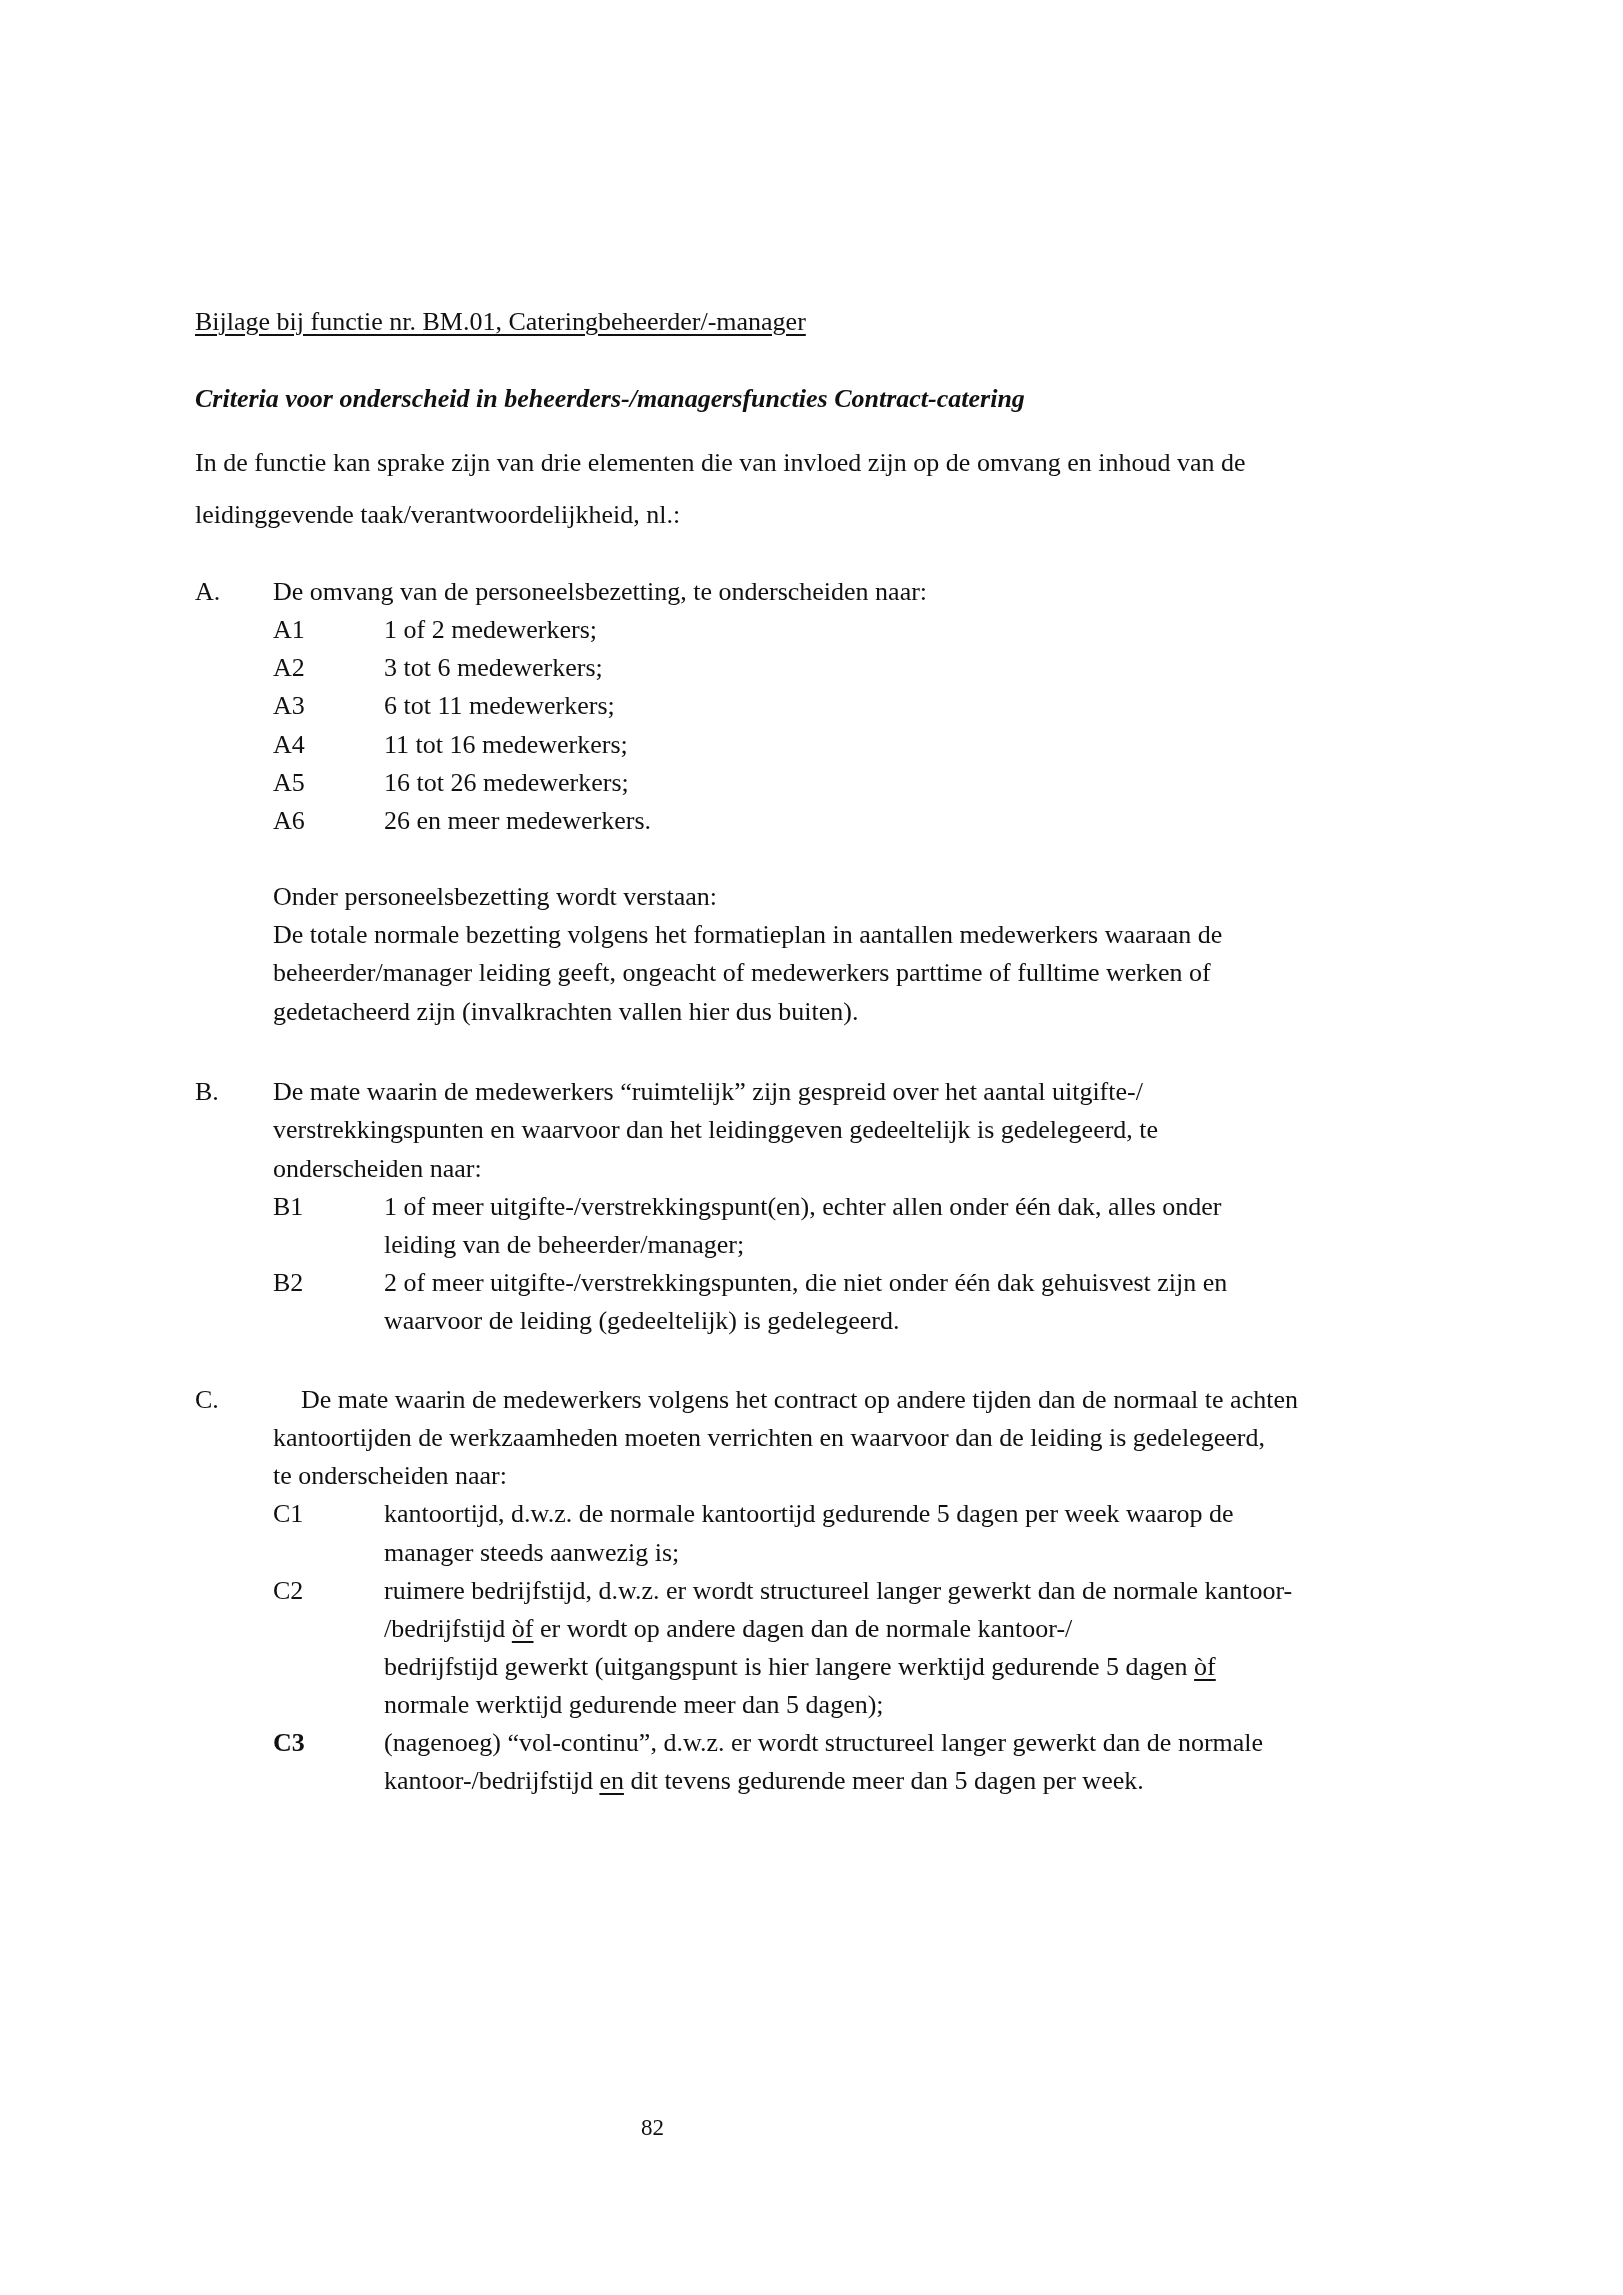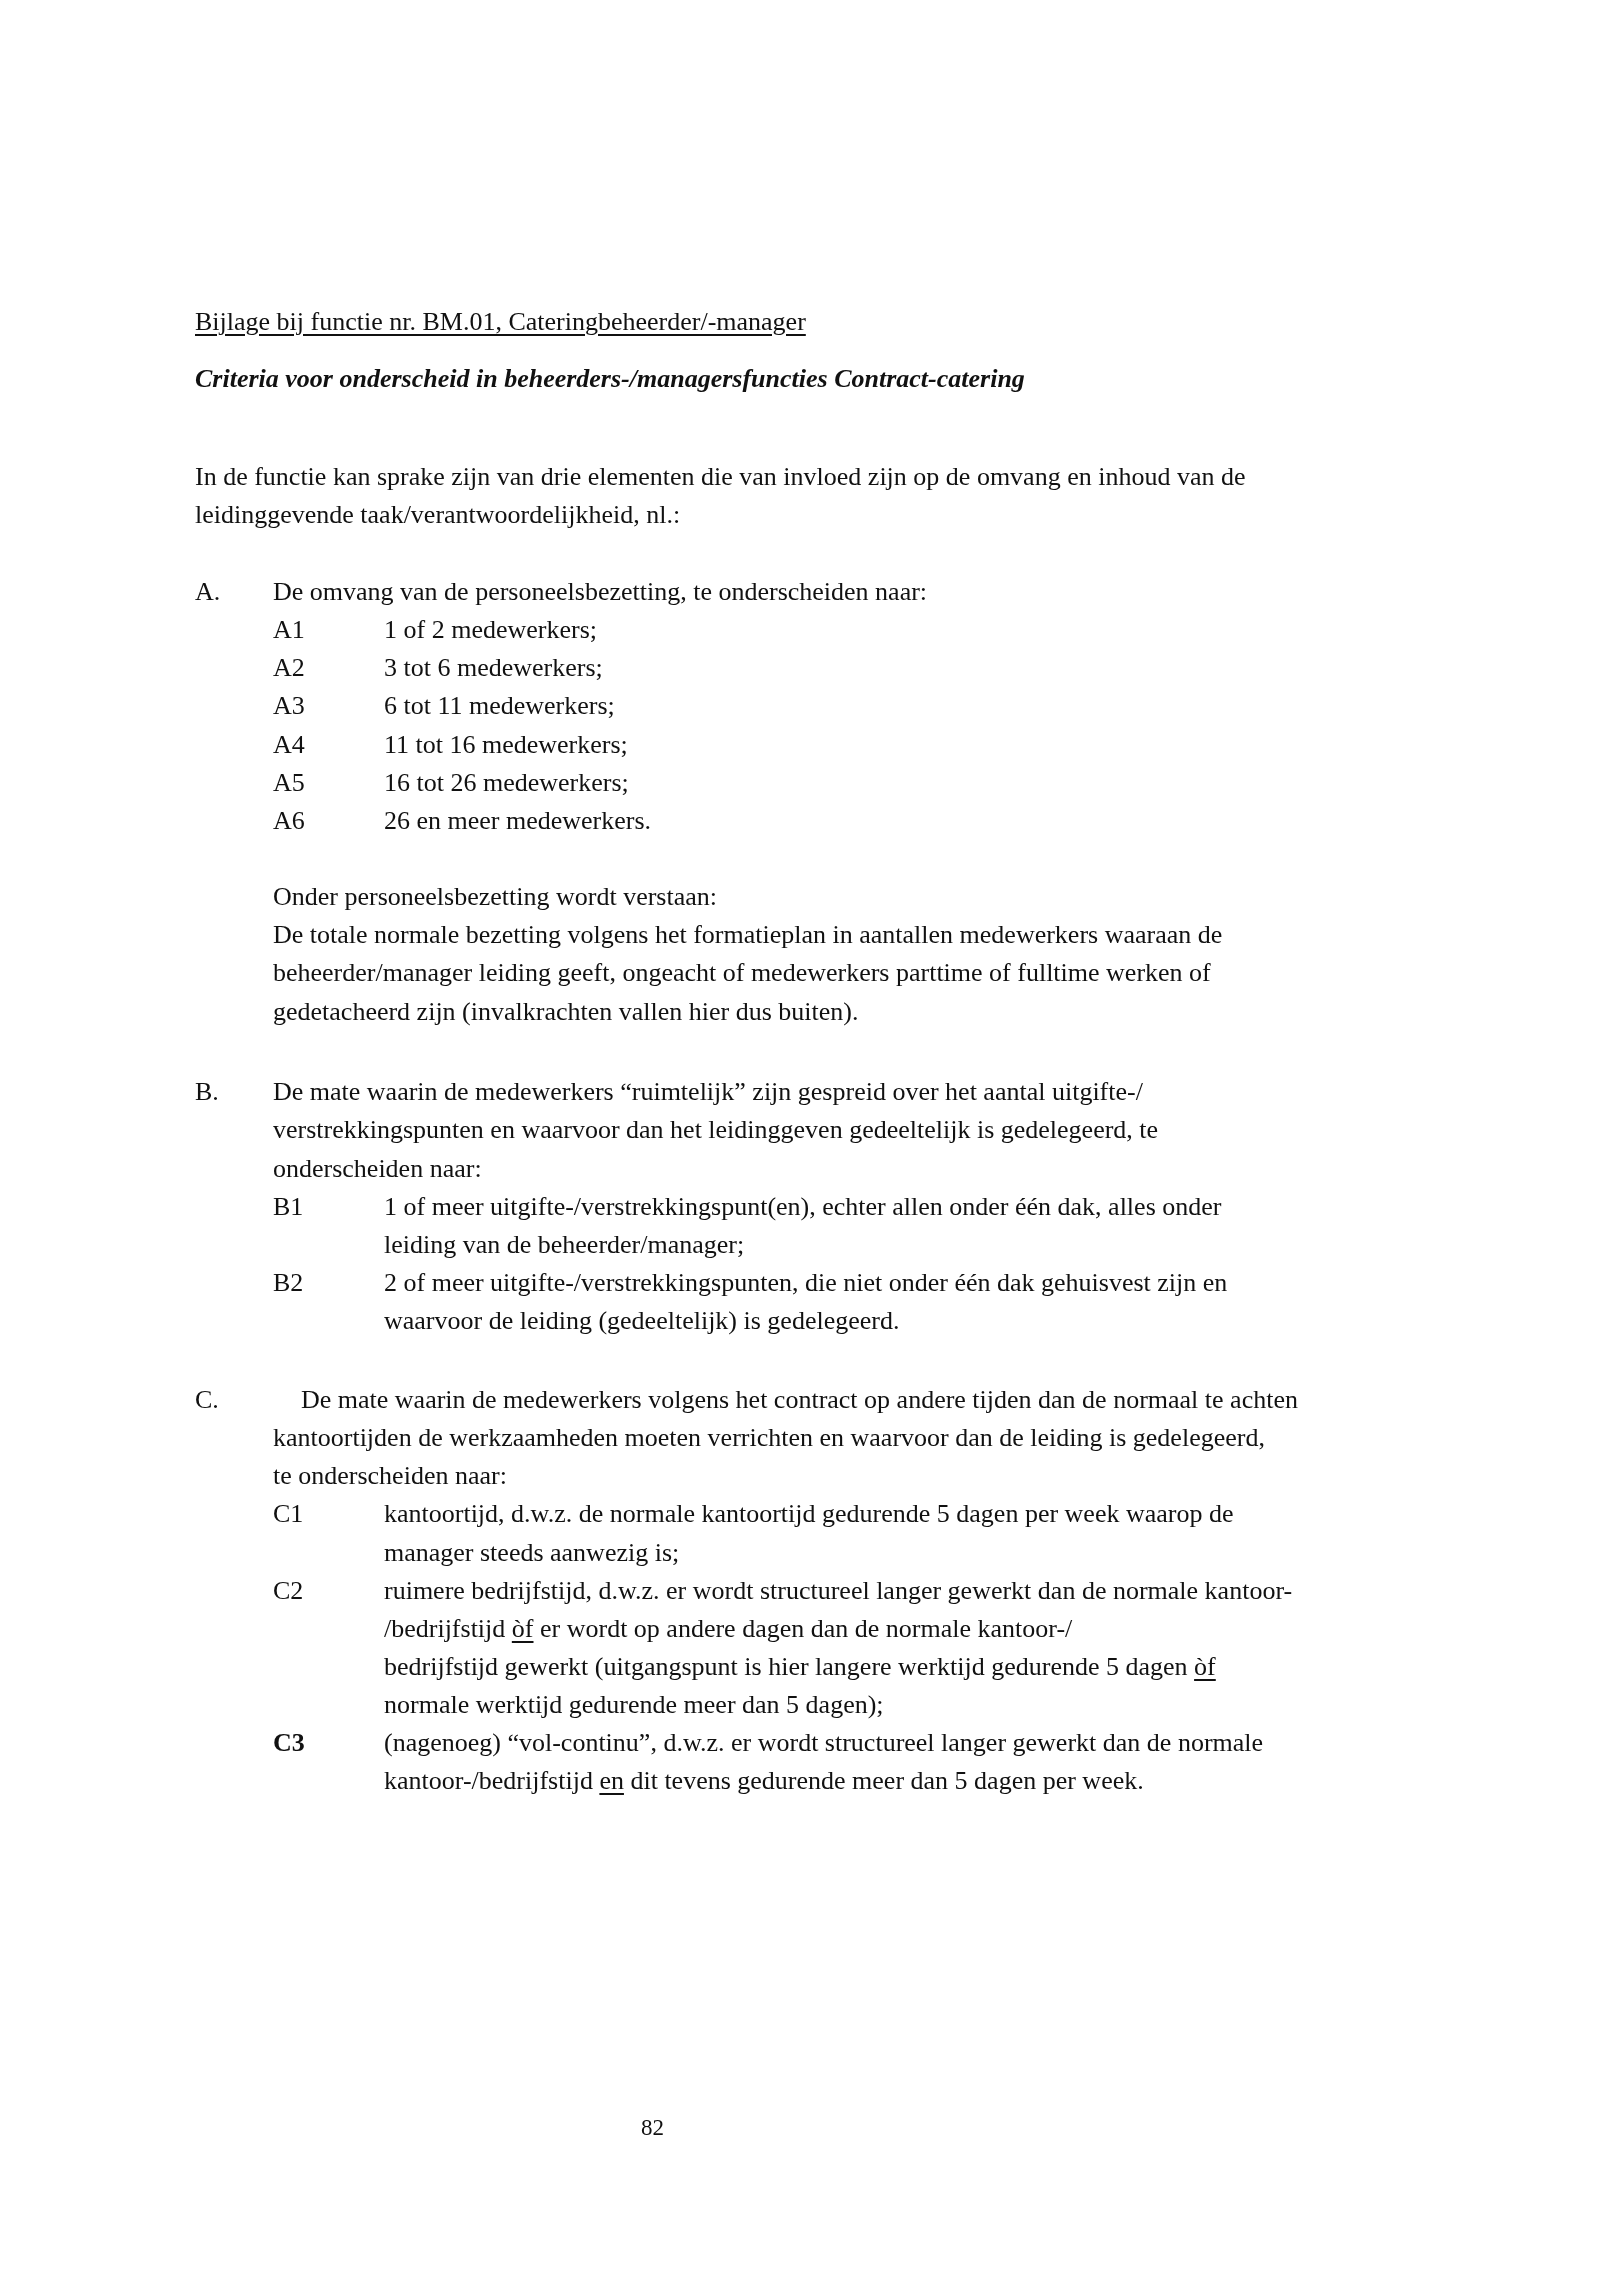--- a/index.html
+++ b/index.html
@@ -10,23 +10,23 @@
   .bi { font-weight:bold; font-style:italic; }
   .lbl { left:195px; }
   .sub { left:273px; }
   .col3 { left:384px; }
 </style>
 </head>
 <body>
 
 <div>
   <div class="abs lbl u" style="top:303px;">Bijlage bij functie nr. BM.01, Cateringbeheerder/-manager</div>
-  <div class="abs lbl bi" style="top:360px;">Criteria voor onderscheid in beheerders-/managersfuncties Contract-catering</div>
+  <div class="abs lbl bi" style="top:380px;">Criteria voor onderscheid in beheerders-/managersfuncties Contract-catering</div>
 
-  <div class="abs lbl" style="top:458px;">In de functie kan sprake zijn van drie elementen die van invloed zijn op de omvang en inhoud van de</div>
+  <div class="abs lbl" style="top:444px;">In de functie kan sprake zijn van drie elementen die van invloed zijn op de omvang en inhoud van de</div>
   <div class="abs lbl" style="top:496px;">leidinggevende taak/verantwoordelijkheid, nl.:</div>
 
   <div class="abs lbl" style="top:573px;">A.</div>
   <div class="abs sub" style="top:573px;">De omvang van de personeelsbezetting, te onderscheiden naar:</div>
 
   <div class="abs sub" style="top:611px;">A1</div>
   <div class="abs col3" style="top:611px;">1 of 2 medewerkers;</div>
   <div class="abs sub" style="top:649px;">A2</div>
   <div class="abs col3" style="top:649px;">3 tot 6 medewerkers;</div>
   <div class="abs sub" style="top:687px;">A3</div>

